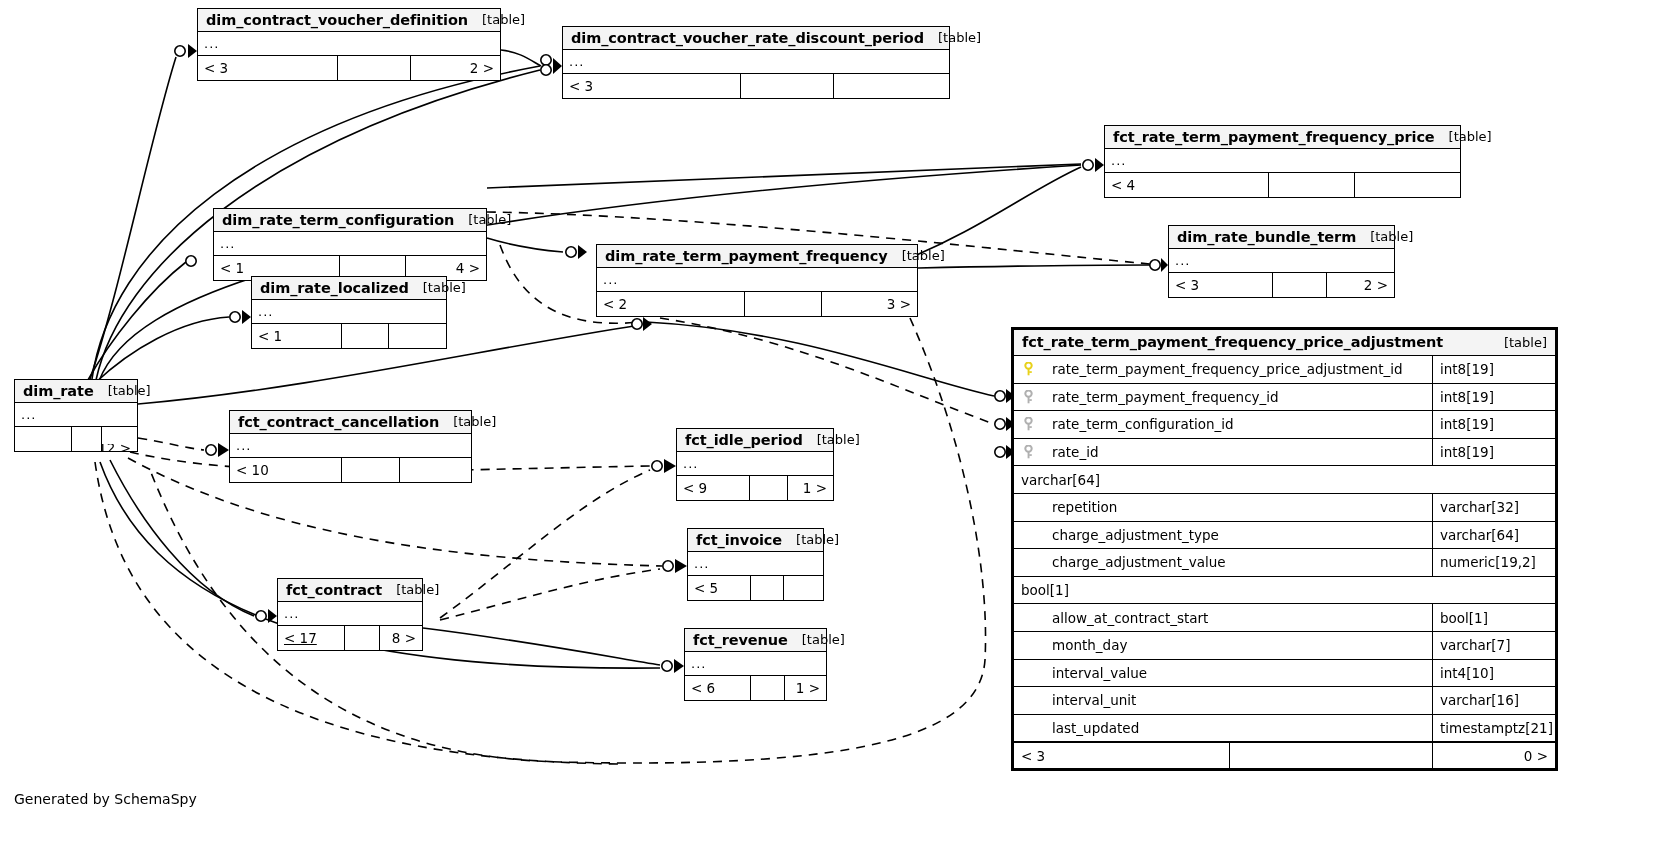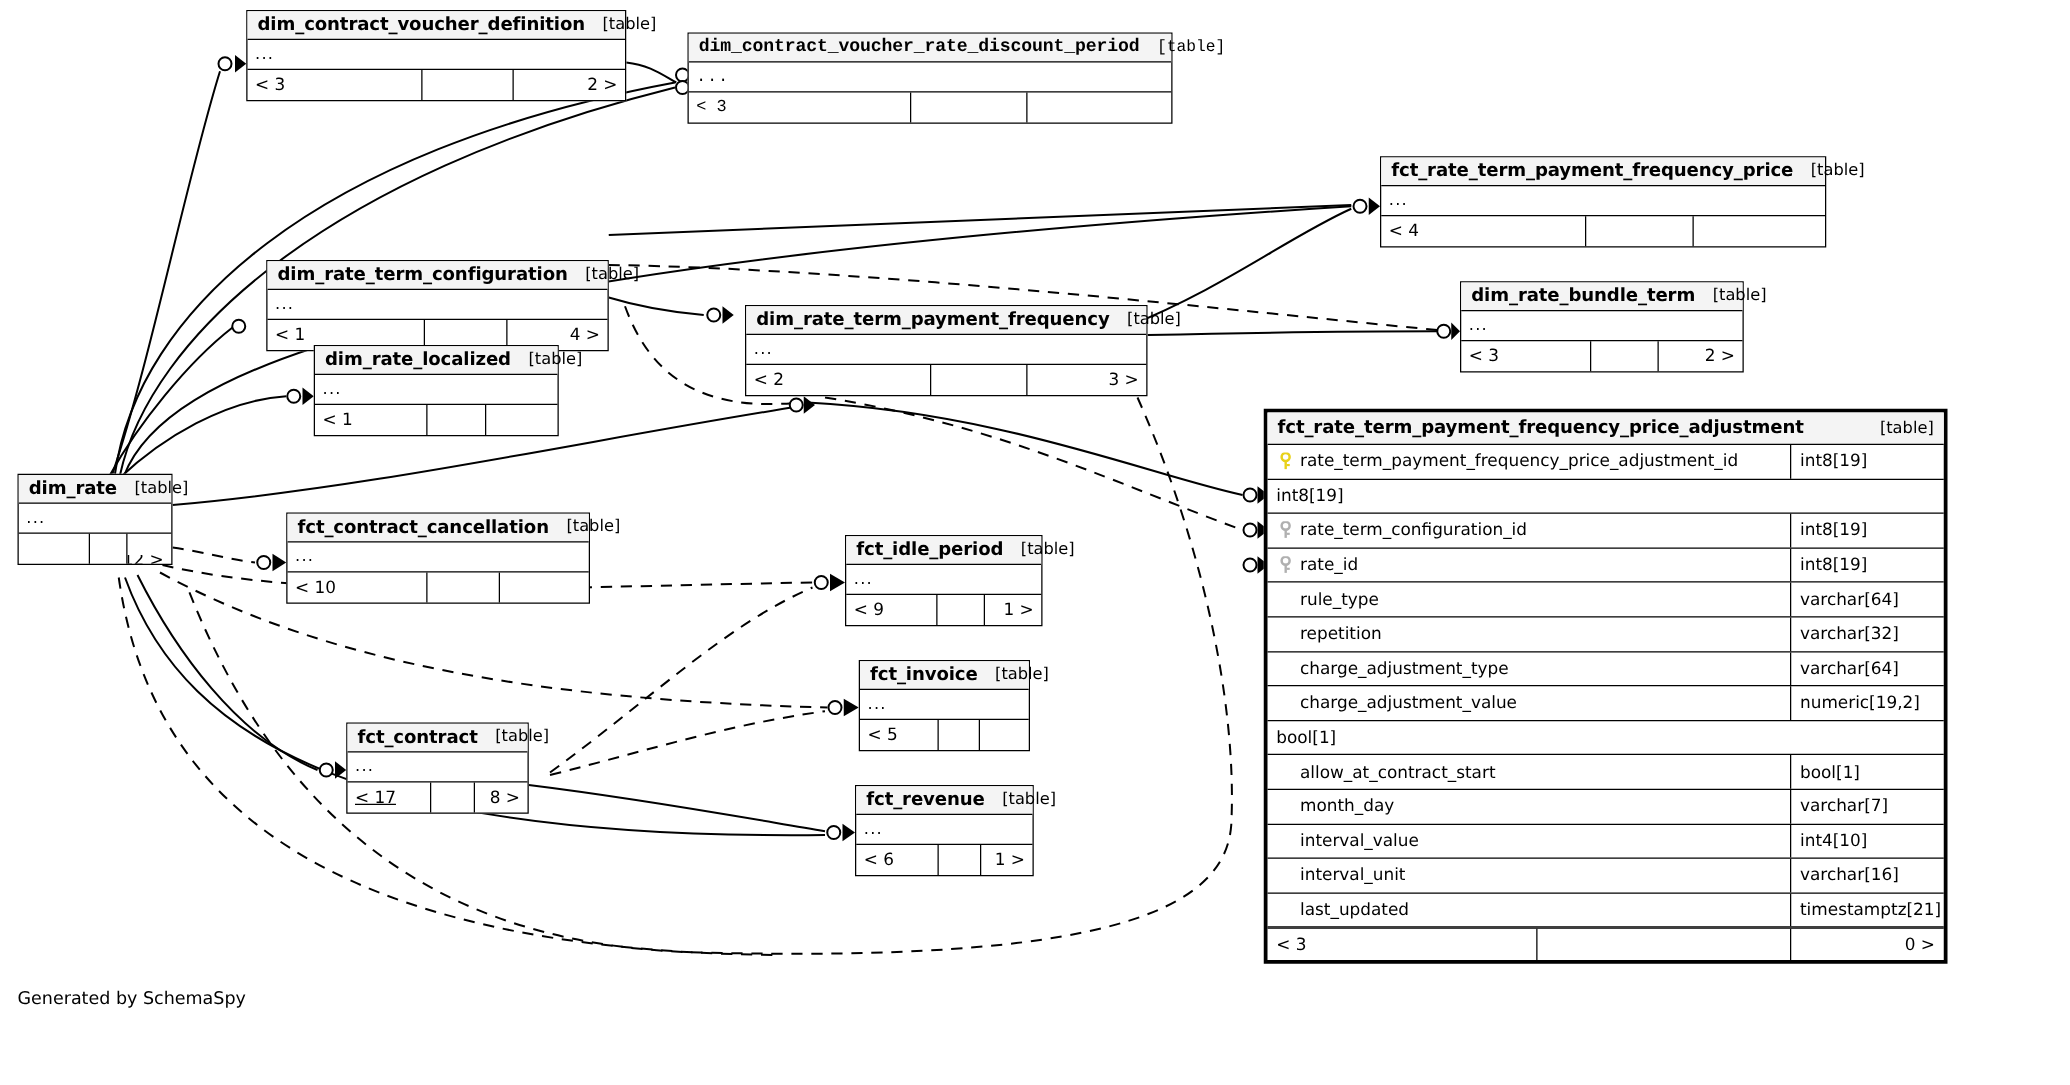--- a/index.html
+++ b/index.html
@@ -123,21 +123,21 @@
     box-sizing: border-box;
     border-bottom: 1.2px solid #000;
     font-size: 13.5px;
     align-items: center;
   }
   .col-row:last-of-type { }
   .col-name {
     flex: 1 1 auto;
     display: flex;
     align-items: center;
-    gap: 6px;
+    gap: 18px;
     padding-left: 9px;
     border-right: 1.2px solid #000;
     height: 100%;
     box-sizing: border-box;
     white-space: nowrap;
     overflow: hidden;
   }
   .col-type {
     width: 122px;
     flex: 0 0 122px;
@@ -318,21 +318,21 @@
           <span class="tname">dim_contract_voucher_definition</span>
           <span class="tkind">[table]</span>
         </div>
         <div class="tbl-ellipsis">...</div>
         <div class="tbl-footer">
           <span class="fcell left" style="flex: 0 0 140px;">&lt; 3</span>
           <span class="fcell mid" style="flex: 0 0 73px;"></span>
           <span class="fcell right" style="flex: 1 1 auto;">2 &gt;</span>
         </div>
       </div>
-      <div class="table-node" style="left: 550px; top: 26px; width: 388px; font-family: Liberation Mono, monospace;">
+      <div class="table-node" style="left: 562px; top: 26px; width: 388px;">
         <div class="tbl-title">
           <span class="tname">dim_contract_voucher_rate_discount_period</span>
           <span class="tkind">[table]</span>
         </div>
         <div class="tbl-ellipsis">...</div>
         <div class="tbl-footer">
           <span class="fcell left" style="flex: 0 0 178px;">&lt; 3</span>
           <span class="fcell mid" style="flex: 0 0 93px;"></span>
           <span class="fcell right" style="flex: 1 1 auto;"></span>
         </div>
@@ -484,20 +484,30 @@
                 <circle cx="5.5" cy="3.6" r="3.2" fill="none" stroke="#e8d11a" stroke-width="2"></circle>
                 <rect x="4.6" y="6" width="1.9" height="7.3" fill="#e8d11a"></rect>
                 <rect x="6.2" y="9.2" width="2.6" height="1.7" fill="#e8d11a"></rect>
               </svg>
             </span>
             <span>rate_term_payment_frequency_price_adjustment_id</span>
           </div>
           <div class="col-type">int8[19]</div>
         </div>
         <div class="col-row">
+          <div class="col-name">
+            <span class="keyicon">
+              <svg width="11" height="14" viewBox="0 0 11 14">
+                <circle cx="5.5" cy="3.6" r="3.2" fill="none" stroke="#b0b0b0" stroke-width="2"></circle>
+                <rect x="4.6" y="6" width="1.9" height="7.3" fill="#b0b0b0"></rect>
+                <rect x="6.2" y="9.2" width="2.6" height="1.7" fill="#b0b0b0"></rect>
+              </svg>
+            </span>
+            <span>rate_term_payment_frequency_id</span>
+          </div>
           <div class="col-type">int8[19]</div>
         </div>
         <div class="col-row">
           <div class="col-name">
             <span class="keyicon">
               <svg width="11" height="14" viewBox="0 0 11 14">
                 <circle cx="5.5" cy="3.6" r="3.2" fill="none" stroke="#b0b0b0" stroke-width="2"></circle>
                 <rect x="4.6" y="6" width="1.9" height="7.3" fill="#b0b0b0"></rect>
                 <rect x="6.2" y="9.2" width="2.6" height="1.7" fill="#b0b0b0"></rect>
               </svg>
@@ -513,30 +523,20 @@
                 <circle cx="5.5" cy="3.6" r="3.2" fill="none" stroke="#b0b0b0" stroke-width="2"></circle>
                 <rect x="4.6" y="6" width="1.9" height="7.3" fill="#b0b0b0"></rect>
                 <rect x="6.2" y="9.2" width="2.6" height="1.7" fill="#b0b0b0"></rect>
               </svg>
             </span>
             <span>rate_id</span>
           </div>
           <div class="col-type">int8[19]</div>
         </div>
         <div class="col-row">
-          <div class="col-name">
-            <span class="keyicon blank">
-              <svg width="11" height="14" viewBox="0 0 11 14">
-                <circle cx="5.5" cy="3.6" r="3.2" fill="none" stroke="#b0b0b0" stroke-width="2"></circle>
-                <rect x="4.6" y="6" width="1.9" height="7.3" fill="#b0b0b0"></rect>
-                <rect x="6.2" y="9.2" width="2.6" height="1.7" fill="#b0b0b0"></rect>
-              </svg>
-            </span>
-            <span>rule_type</span>
-          </div>
           <div class="col-type">varchar[64]</div>
         </div>
         <div class="col-row">
           <div class="col-name">
             <span class="keyicon blank">
               <svg width="11" height="14" viewBox="0 0 11 14">
                 <circle cx="5.5" cy="3.6" r="3.2" fill="none" stroke="#b0b0b0" stroke-width="2"></circle>
                 <rect x="4.6" y="6" width="1.9" height="7.3" fill="#b0b0b0"></rect>
                 <rect x="6.2" y="9.2" width="2.6" height="1.7" fill="#b0b0b0"></rect>
               </svg>

